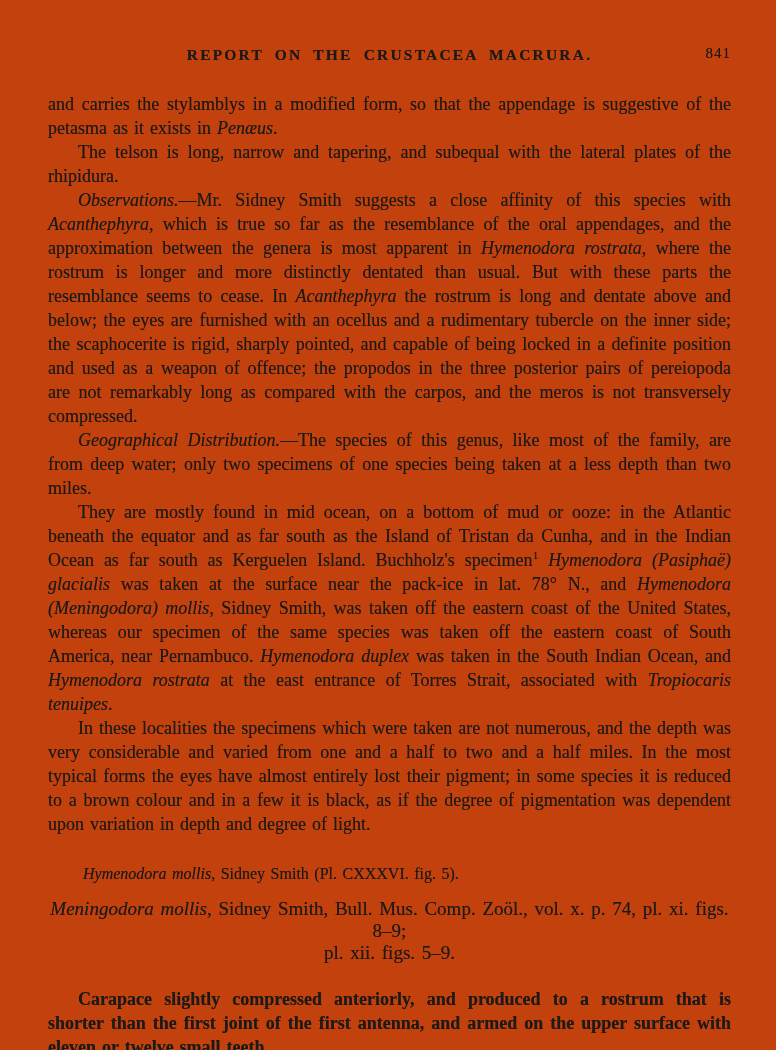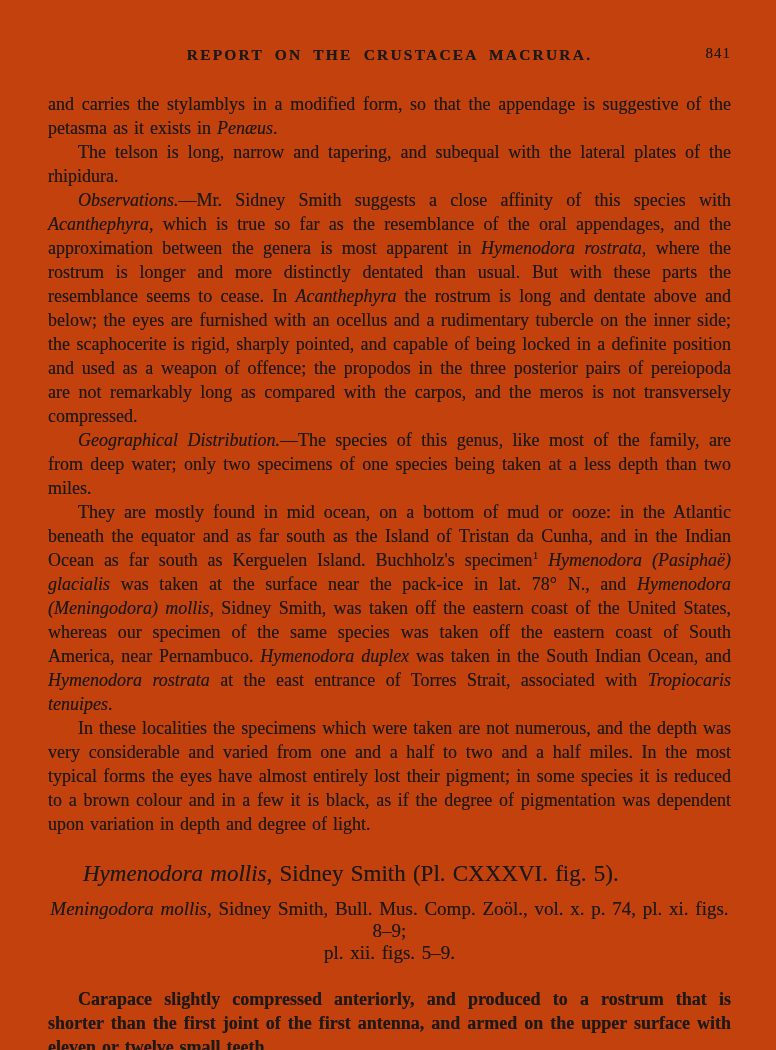--- a/index.html
+++ b/index.html
@@ -50,21 +50,21 @@
     text-align: justify;
     text-indent: 30px;
     word-spacing: 1.5px;
   }
   .body-main p.noindent {
     text-indent: 0;
   }
   .species-heading {
     margin-top: 26px;
     padding-left: 35px;
-    font-size: 23px;
+    font-size: 16px;
     line-height: 24px;
     word-spacing: 1.5px;
   }
   .synonymy {
     margin-top: 12px;
     font-size: 19px;
     line-height: 22px;
     text-align: center;
     word-spacing: 2px;
   }

